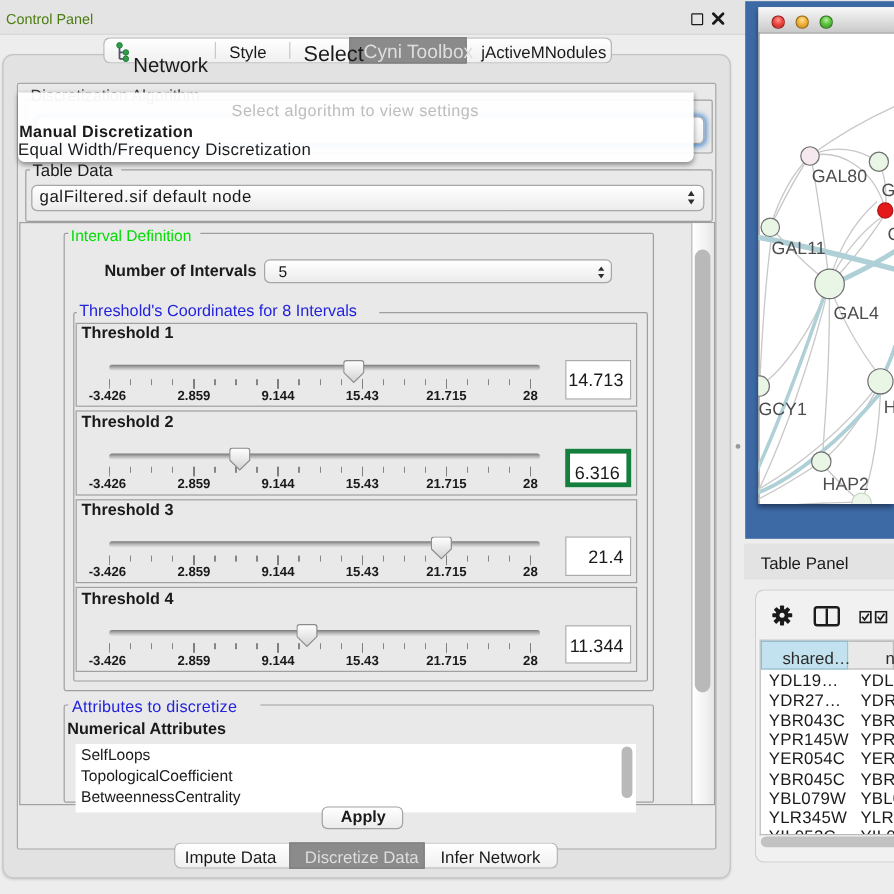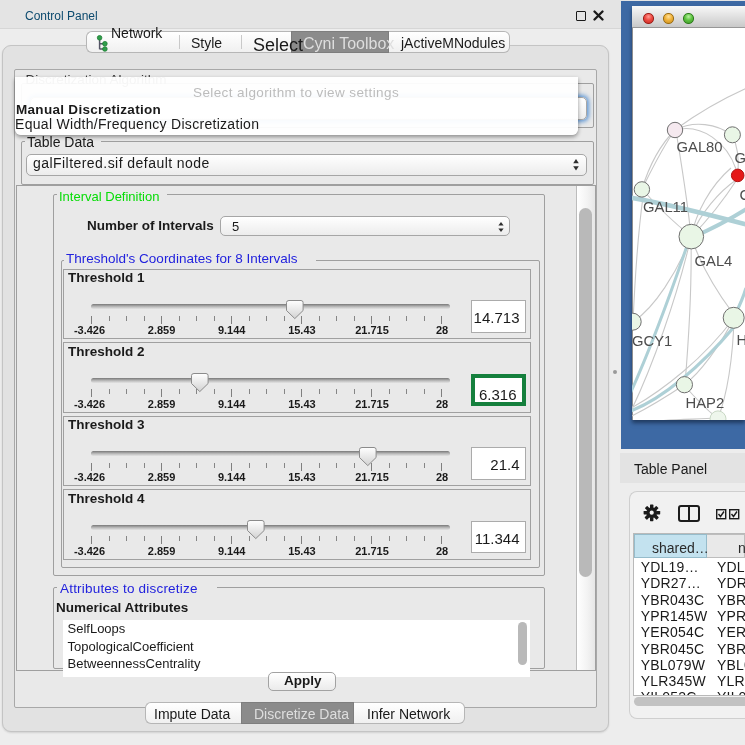--- a/index.html
+++ b/index.html
@@ -6,21 +6,21 @@
   body{width:745px;height:745px;position:relative;overflow:hidden;
        background:#ededed;font-family:"Liberation Sans",sans-serif;
        -webkit-font-smoothing:antialiased;}
   .abs{position:absolute;}
   .txt{position:absolute;white-space:nowrap;color:#1a1a1a;}
 </style>
 </head>
 <body>
 
 <div class="abs" style="left:0;top:0;width:745px;height:28px;background:#e4e4e4;border-bottom:1px solid #d6d6d6;"></div>
-<div class="txt" style="left:25px;top:9px;font-size:12px;color:#0c4a6e;text-align:center;">Control Panel</div>
+<div class="txt" style="left:5px;top:9px;font-size:12px;color:#4d7c0f;text-align:center;">Control Panel</div>
 
 <div class="abs" style="left:576px;top:11px;width:8px;height:8px;border:1.6px solid #1a1a1a;border-radius:1px;"></div>
 
 <svg class="abs" style="left:593px;top:10px;" width="11" height="11" viewBox="0 0 11 11">
     <path d="M1.5 1.5 L9.5 9.5 M9.5 1.5 L1.5 9.5" stroke="#1a1a1a" stroke-width="2.3" stroke-linecap="round"></path>
   </svg>
 
 <div class="abs" style="left:2px;top:45px;width:605px;height:685px;background:#e2e2e2;border:1px solid #c4c4c4;border-radius:9px;box-shadow:0 1px 2px rgba(0,0,0,0.12);"></div>
 
 <div class="abs" style="left:86px;top:31px;width:205px;height:22px;background:linear-gradient(#ffffff,#f0f0f0);border:1px solid #b6b6b6;border-right:none;border-radius:6px 0 0 6px;box-sizing:border-box;"></div>
@@ -28,21 +28,21 @@
 <div class="abs" style="left:389px;top:31px;width:121px;height:22px;background:linear-gradient(#ffffff,#f0f0f0);border:1px solid #b6b6b6;border-left:none;border-radius:0 6px 6px 0;box-sizing:border-box;"></div>
 <div class="abs" style="left:179px;top:35px;width:1px;height:14px;background:#c9c9c9;"></div>
 <div class="abs" style="left:241px;top:35px;width:1px;height:14px;background:#c9c9c9;"></div>
 
 <svg class="abs" style="left:96px;top:34px;" width="12" height="18" viewBox="0 0 12 18">
   <path d="M3.6 4 V15.2 M3.6 9.7 H8 M3.6 15 H8" stroke="#555566" stroke-width="1.5" fill="none"></path>
   <circle cx="3.6" cy="3.8" r="2.3" fill="#2f9e4a" stroke="#1d7c33" stroke-width="0.8"></circle>
   <circle cx="8.9" cy="9.7" r="2.3" fill="#2f9e4a" stroke="#1d7c33" stroke-width="0.8"></circle>
   <circle cx="8.9" cy="15" r="2.3" fill="#2f9e4a" stroke="#1d7c33" stroke-width="0.8"></circle>
 </svg>
-<div class="txt" style="left:111px;top:25px;font-size:14px;">Network</div>
+<div class="txt" style="left:111px;top:45px;font-size:17px;">Network</div>
 <div class="txt" style="left:191px;top:34.5px;font-size:14px;">Style</div>
 <div class="txt" style="left:253px;top:35px;font-size:18px;">Select</div>
 <div class="txt" style="left:303px;top:34.5px;font-size:16px;color:#dedede;">Cyni Toolbox</div>
 <div class="txt" style="left:401px;top:34.5px;font-size:14px;">jActiveMNodules</div>
 
 <div class="abs" style="left:14px;top:69px;width:583px;height:639px;background:#e9e9e9;border:1px solid #a8a8a8;border-radius:2px;box-sizing:border-box;"></div>
 
 <div class="abs" style="left:21px;top:83px;width:571px;height:43px;border:1px solid #9f9f9f;border-radius:2px;"></div>
 <div class="txt" style="left:25.5px;top:72px;font-size:13.5px;color:#3a3a3a;">Discretization Algorithm</div>
 

